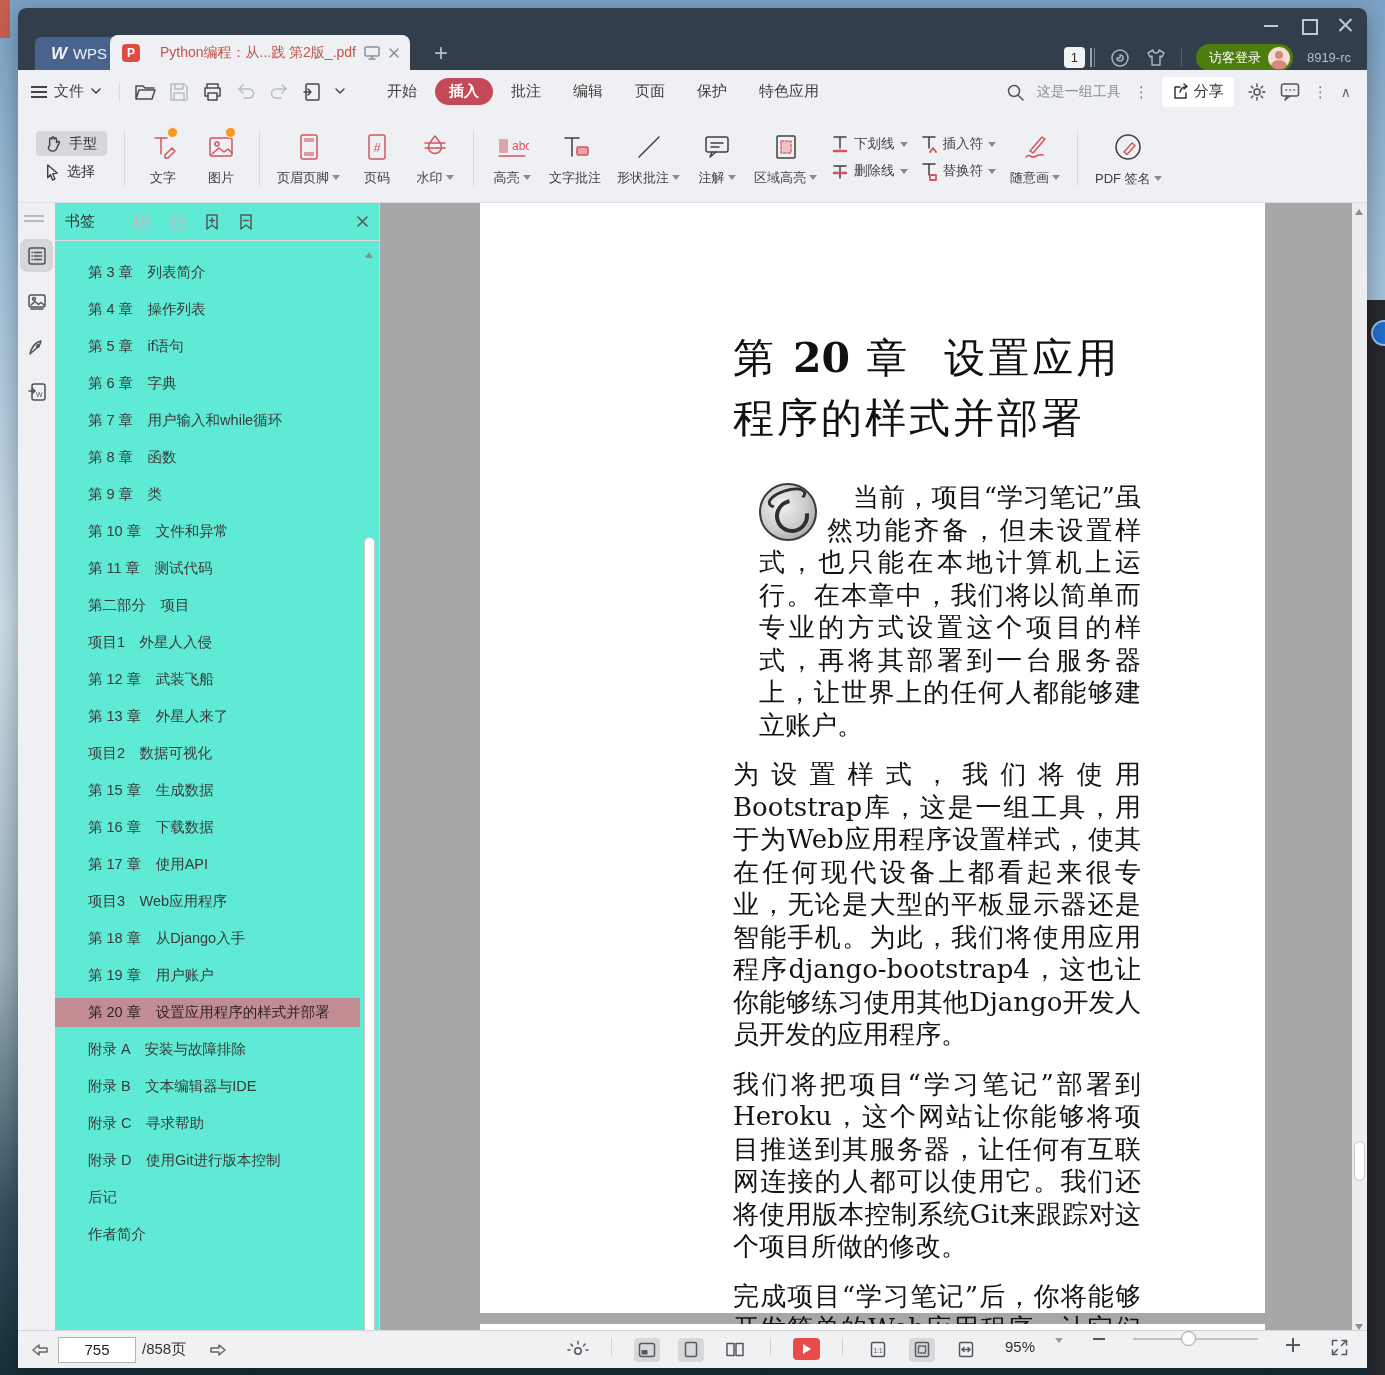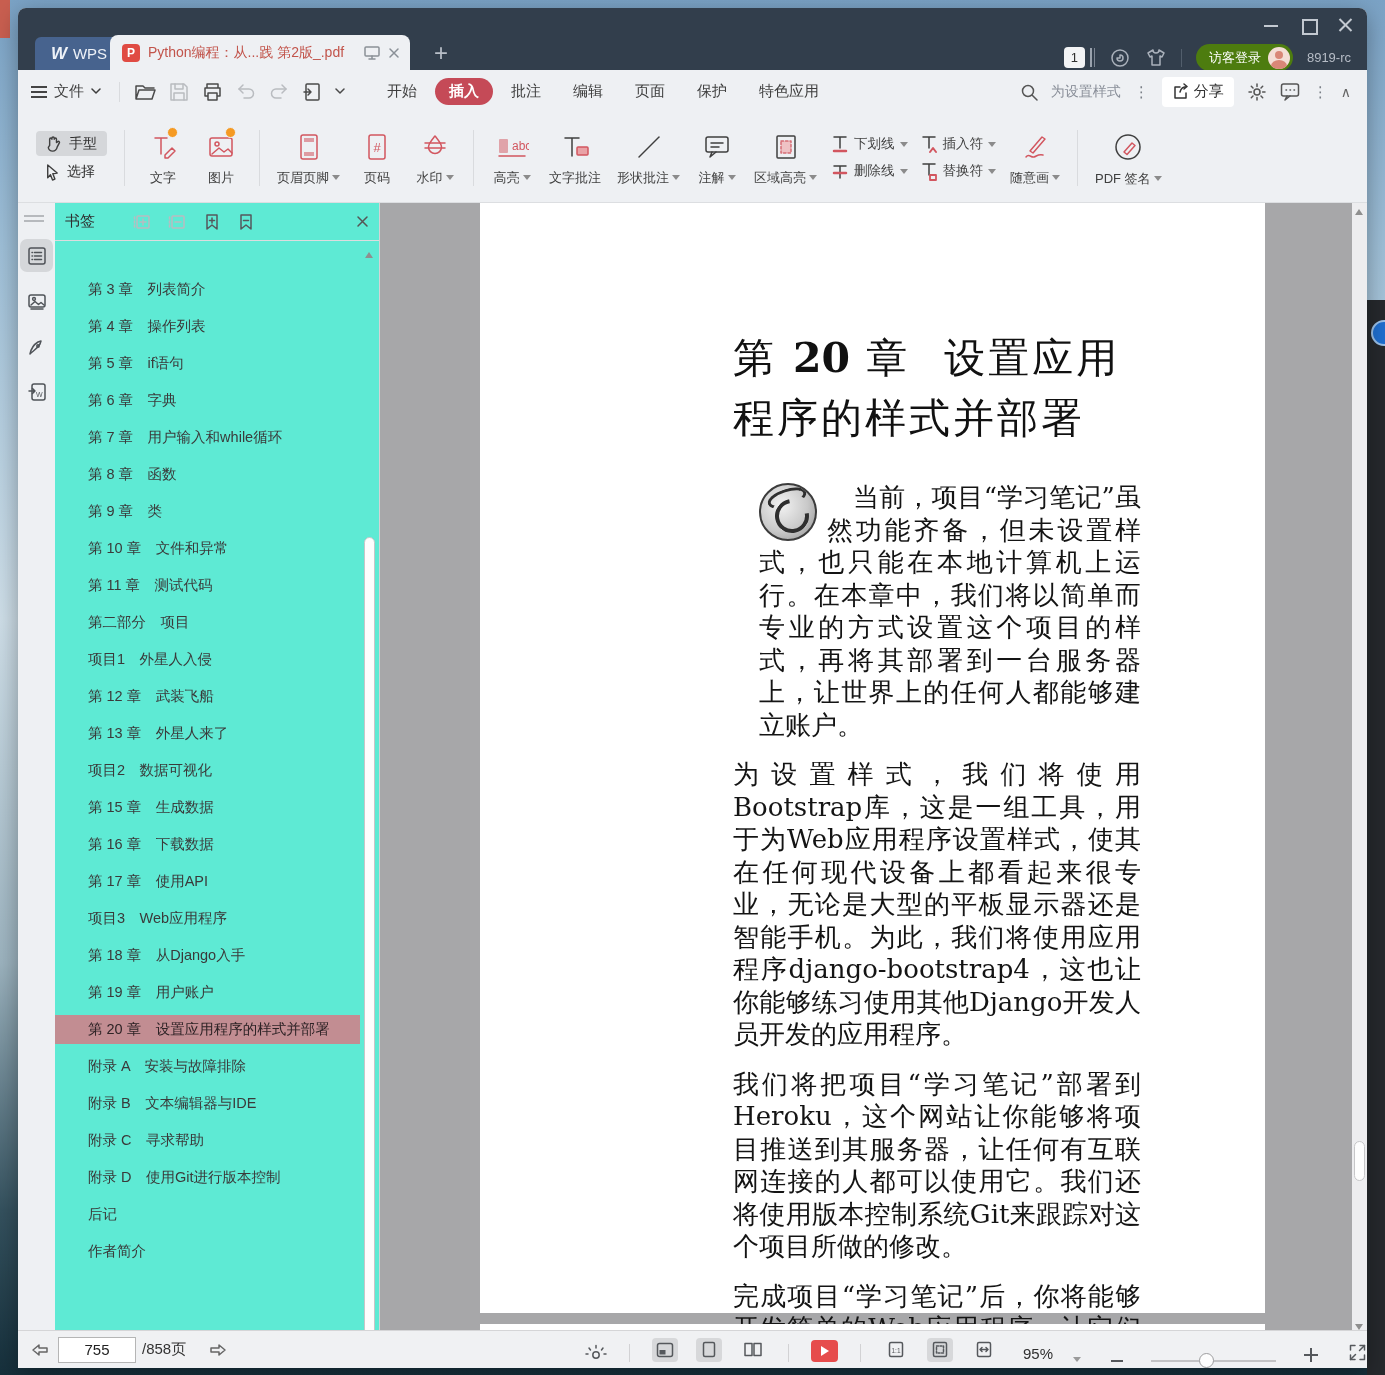--- a/index.html
+++ b/index.html
@@ -16,21 +16,21 @@
 
   
   .titlebar { position:absolute; left:0; top:0; width:100%; height:62px; background:#323e4c; border-radius:8px 8px 0 0; }
   .tab-wps { position:absolute; left:17px; top:29px; width:88px; height:33px; background:#47638e;
     border-radius:6px 6px 0 0; color:#eef2f8; display:flex; align-items:center; justify-content:center; gap:7px; font-size:15px; cursor:default; }
   .wps-w { font-weight:bold; font-style:italic; font-size:17px; letter-spacing:-1px; }
   .tab-doc { position:absolute; left:92px; top:27px; width:300px; height:35px; background:#eef0f3;
     border-radius:8px 8px 0 0; display:flex; align-items:center; padding:0 10px 0 12px; gap:8px; }
   .pdficon { width:18px; height:18px; background:#e04b43; border-radius:4px; color:#fff; font-size:12px; font-weight:bold;
     display:flex; align-items:center; justify-content:center; flex:none; }
-  .tab-doc .doc-title { color:#c2544b; font-size:14px; white-space:nowrap; overflow:hidden; flex:1; }
+  .tab-doc .doc-title { color:#c2544b; font-size:14px; white-space:nowrap; overflow:hidden; flex:1;text-align:right; }
   .tab-ico { color:#8a9097; flex:none; }
   .newtab { position:absolute; left:416px; top:33px; color:#b9bfc8; font-size:24px; font-weight:300; line-height:24px; }
   .tb-right { position:absolute; right:16px; top:36px; display:flex; align-items:center; gap:14px; color:#aab1bb; }
   .doc-badge { width:21px; height:21px; background:#f2f3f5; border-radius:4px; color:#2f2f2f; font-size:13px;
     display:flex; align-items:center; justify-content:center; }
   .badge-bars { width:5px; height:19px; border-left:2px solid #9aa2ad; border-right:1px solid #7c8592; margin-left:-9px; }
   .tb-sep { width:1px; height:18px; background:#525e6c; }
   .login-pill { height:27px; background:#4d7c0f; border-radius:14px; display:flex; align-items:center;
     padding:0 3px 0 13px; gap:7px; color:#fff; font-size:13px; }
   .avatar { width:22px; height:22px; border-radius:50%; background:#f4ded6; position:relative; overflow:hidden; }
@@ -91,21 +91,21 @@
     border-top:2px solid #b6b9bd; border-bottom:2px solid #b6b9bd; }
   .strip-btn { position:absolute; left:2px; width:33px; height:33px; border-radius:7px; display:flex;
     align-items:center; justify-content:center; color:#4f5358; }
   .strip-btn.sel { background:#d5d7da; }
 
   .bookmarks { width:325px; background:#5eead4; border-right:1px solid #d3d4d6; position:relative; flex:none;text-align:center; }
   .bm-head { height:38px; display:flex; align-items:center; padding:0 10px; border-bottom:1px solid #dcdcde; }
   .bm-title { font-size:15px; color:#2f2f2f; margin-right:38px; }
   .bm-hicons { display:flex; gap:16px; align-items:center; }
   .bm-close { margin-left:auto; color:#555; }
-  .bm-list { position:absolute; left:0; top:56px; bottom:0; width:308px; overflow:hidden; padding-top:12px; }
+  .bm-list { position:absolute; left:0; top:39px; bottom:0; width:308px; overflow:hidden; padding-top:12px; }
   .bm-item { height:37px; display:flex; align-items:center; padding-left:33px; font-size:14.5px; color:#3a3a3a;
     white-space:nowrap; cursor:default; }
   .bm-item.active { background:#c28d92; color:#2e2326; margin-right:3px; height:29px; margin-top:4px; margin-bottom:4px; }
   .bm-scroll { position:absolute; right:2px; top:39px; bottom:0; width:14px; }
   .bm-scroll .arr-up { position:absolute; top:10px; left:2px; }
   .bm-thumb { position:absolute; left:1px; top:295px; width:11px; height:808px; background:#fdfdfd;
     border:1px solid #c6c6c8; border-radius:6px; }
 
   .docarea { flex:1; background:#a7a7a9; position:relative; overflow:hidden; }
   .pdf-page { position:absolute; left:100px; top:0; width:785px; height:1110px; background:#fff; }
@@ -132,21 +132,21 @@
   .chap-ico:after { content:""; position:absolute; left:6px; top:4px; width:34px; height:12px; border-radius:50%;
     border:3px solid #2f2f2f; border-bottom-color:transparent; transform:rotate(-18deg); }
 
   
   .statusbar { position:absolute; left:0; top:1322px; width:100%; height:38px; background:#f0f1f3;
     border-top:1px solid #d5d5d7; display:flex; align-items:center; font-size:15px; color:#333; }
   .nav-arrow { color:#666; margin:0 8px 0 12px; }
   .page-box { width:78px; height:26px; background:#fff; border:1px solid #b5b5b5; display:flex; align-items:center;
     justify-content:center; font-size:15px; color:#222; }
   .page-total { margin:0 10px 0 6px; }
-  .sb-right { margin-left:auto; display:flex; align-items:flex-end; gap:18px; color:#55585c; }
+  .sb-right { margin-left:auto; display:flex; align-items:flex-start; gap:18px; padding-right:18px; color:#55585c; }
   .sb-sep { width:1px; height:18px; background:#d2d2d4; margin:0 4px; }
   .sb-ic { width:26px; height:24px; display:flex; align-items:center; justify-content:center; border-radius:4px; }
   .sb-ic.sel { background:#d7d8da; }
   .play-btn { width:27px; height:22px; background:#e64c4c; border-radius:4px; display:flex; align-items:center; justify-content:center; }
   .play-tri { width:0; height:0; border-top:5px solid transparent; border-bottom:5px solid transparent; border-left:8px solid #fff; margin-left:2px; }
   .zoom-label { font-size:15px; color:#2f2f2f; margin-left:8px; }
   .zoom-caret { width:0; height:0; border-left:4px solid transparent; border-right:4px solid transparent; border-top:5px solid #9a9a9a; margin:0 6px 0 2px; }
   .zoom-minus { width:12px; height:2px; background:#55585c; margin:0 6px; }
   .slider { position:relative; width:125px; height:2px; background:#c3c3c5; margin:0 4px; }
   .slider-thumb { position:absolute; left:48px; top:-7px; width:15px; height:15px; border-radius:50%; background:#fdfdfd; border:1px solid #9d9d9f; }
@@ -250,21 +250,21 @@
           <span class="mb-tab"><span>编辑</span></span>
           <span class="mb-tab"><span>页面</span></span>
           <span class="mb-tab"><span>保护</span></span>
           <span class="mb-tab"><span>特色应用</span></span>
         </div>
       <div class="mb-right">
         <svg class="ic" width="18" height="18" viewBox="0 0 18 18">
             <circle cx="8" cy="8" r="5.5"></circle>
             <path d="M12.5 12.5L17 17"></path>
           </svg>
-        <span class="find-text">为设置样式</span>
+        <span class="find-text">这是一组工具</span>
         <span class="vdots">⋮</span>
         <span class="share-btn">
           <svg class="ic" width="17" height="17" viewBox="0 0 17 17">
               <path d="M8 4H3v11h11v-5"></path>
               <path d="M8 9c1-4 3-5.5 7-5.5m0 0L12 1m3 2.5L12 6"></path>
             </svg>
           <span>分享</span>
         </span>
         <svg class="ic" width="20" height="20" viewBox="0 0 20 20">
             <circle cx="10" cy="10" r="3"></circle>

